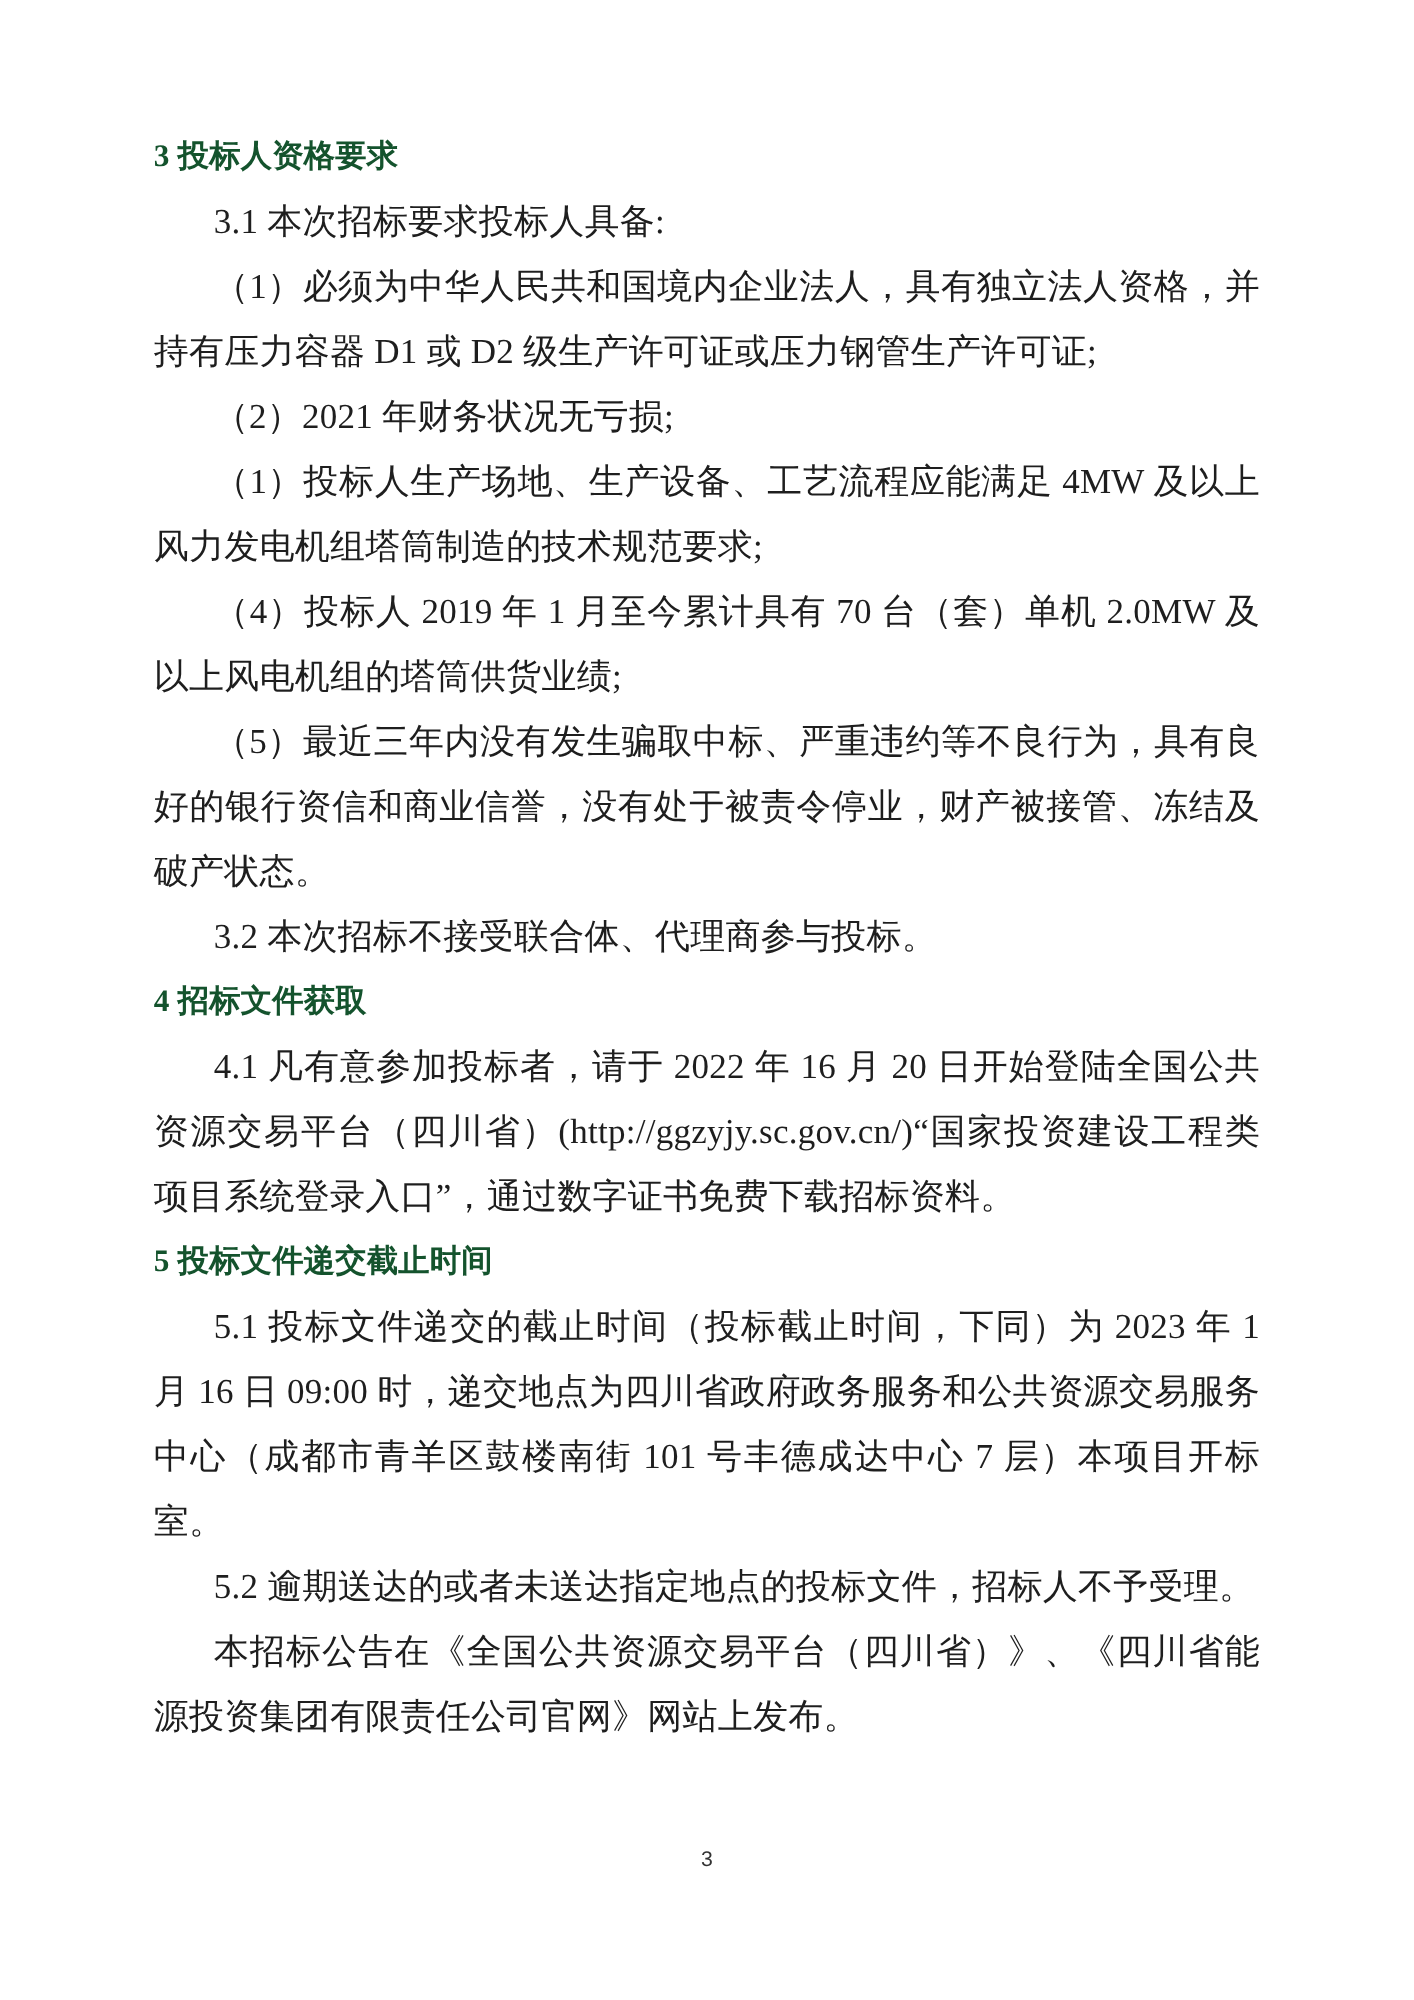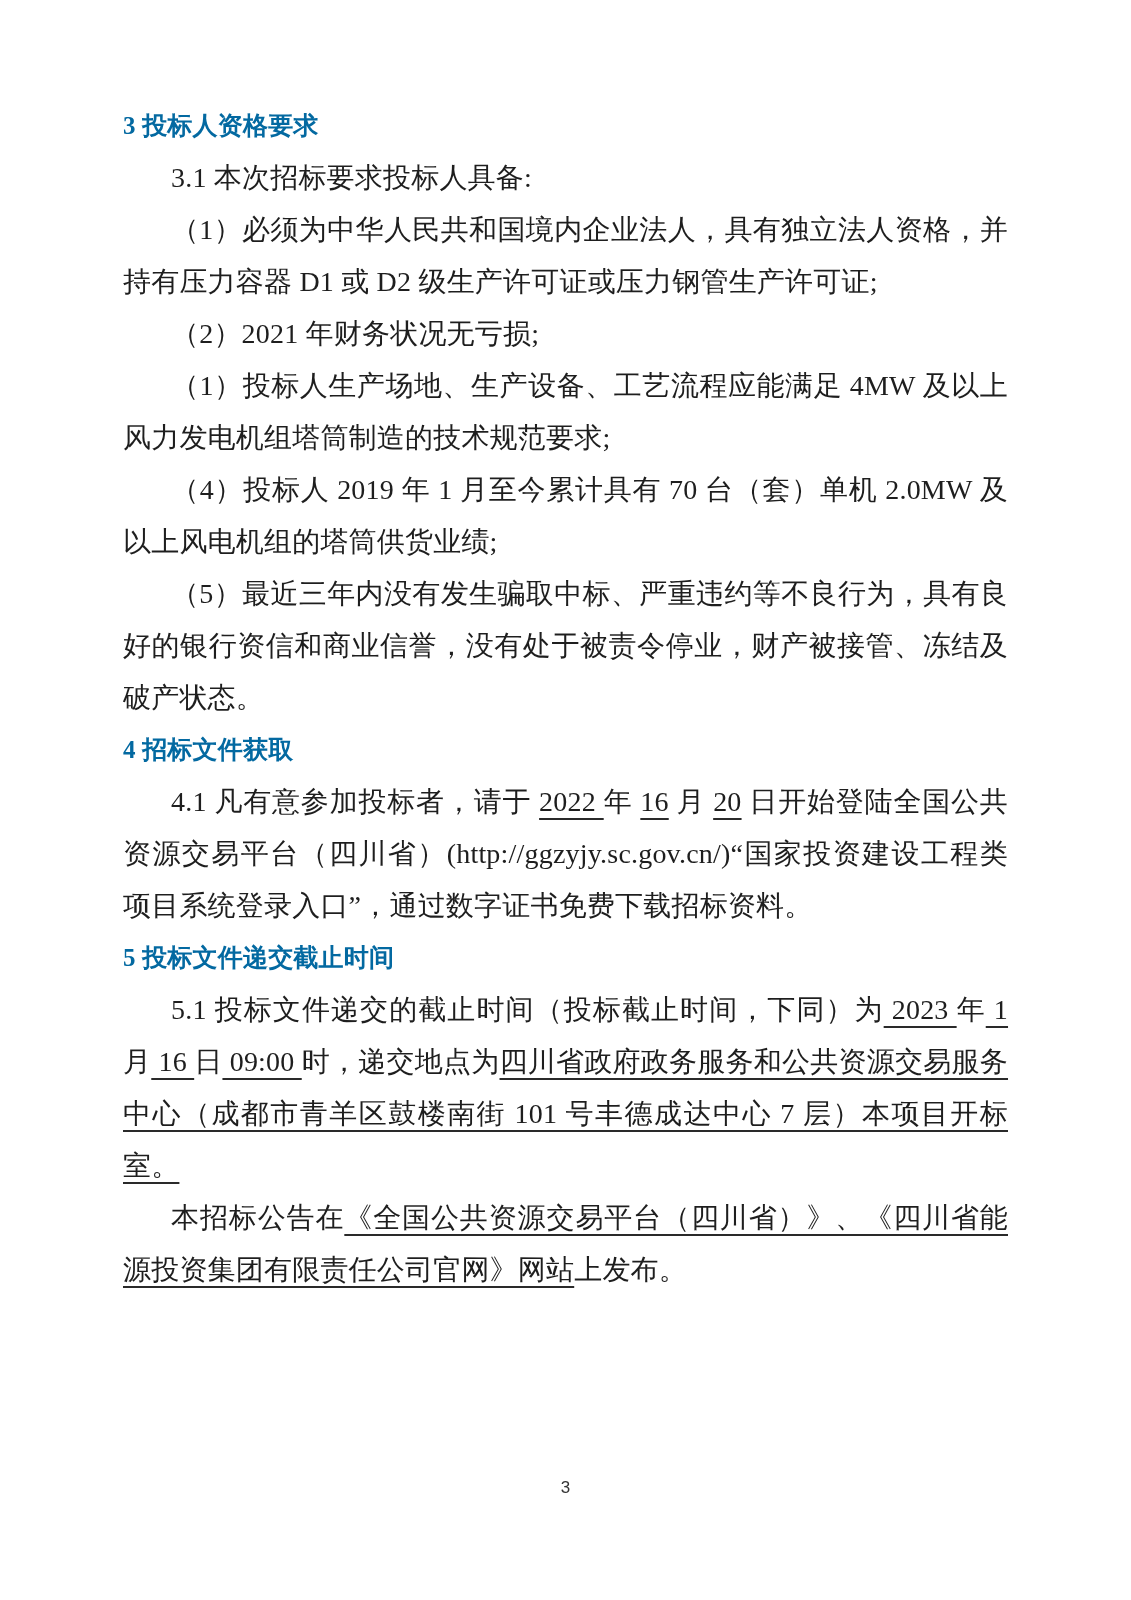--- a/index.html
+++ b/index.html
@@ -25,27 +25,26 @@
   .block {
     font-size: 28px;
     line-height: 52px;
     text-align: justify;
     text-indent: 48px;
     letter-spacing: 0.2px;
   }
   .block.heading {
     font-weight: bold;
     font-size: 25px;
-    color: #0369a1;
+    color: #14532d;
     text-indent: 0;
     text-align: left;
   }
   .run { white-space: normal; }
   .run.u {
-    text-decoration: underline;
     text-underline-offset: 7px;
     text-decoration-thickness: 1.6px;
     text-decoration-color: #2a2a2a;
     margin-top: 40px;
   }
   .page-footer {
     position: absolute;
     left: 0;
     top: 1478px;
     width: 100%;
@@ -60,22 +59,24 @@
 
 <div class="doc-page">
   <main class="doc-body" id="doc-body">
       <div class="block heading"><span class="run">3 投标人资格要求</span></div>
       <div class="block para"><span class="run">3.1 本次招标要求投标人具备:</span></div>
       <div class="block para"><span class="run">（1）必须为中华人民共和国境内企业法人，具有独立法人资格，并持有压力容器 D1 或 D2 级生产许可证或压力钢管生产许可证;</span></div>
       <div class="block para"><span class="run">（2）2021 年财务状况无亏损;</span></div>
       <div class="block para"><span class="run">（1）投标人生产场地、生产设备、工艺流程应能满足 4MW 及以上风力发电机组塔筒制造的技术规范要求;</span></div>
       <div class="block para"><span class="run">（4）投标人 2019 年 1 月至今累计具有 70 台（套）单机 2.0MW 及以上风电机组的塔筒供货业绩;</span></div>
       <div class="block para"><span class="run">（5）最近三年内没有发生骗取中标、严重违约等不良行为，具有良好的银行资信和商业信誉，没有处于被责令停业，财产被接管、冻结及破产状态。</span></div>
+      <div class="block para"><span class="run">3.2 本次招标不接受联合体、代理商参与投标。</span></div>
       <div class="block heading"><span class="run">4 招标文件获取</span></div>
       <div class="block para"><span class="run">4.1 凡有意参加投标者，请于 </span><span class="run u">2022 </span><span class="run">年 </span><span class="run u">16</span><span class="run"> 月 </span><span class="run u">20</span><span class="run"> 日开始登陆全国公共资源交易平台（四川省）(http://ggzyjy.sc.gov.cn/)“国家投资建设工程类项目系统登录入口”，通过数字证书免费下载招标资料。</span></div>
       <div class="block heading"><span class="run">5 投标文件递交截止时间</span></div>
       <div class="block para"><span class="run">5.1 投标文件递交的截止时间（投标截止时间，下同）为</span><span class="run u"> 2023 </span><span class="run">年</span><span class="run u"> 1 </span><span class="run">月</span><span class="run u"> 16 </span><span class="run">日</span><span class="run u"> 09:00 </span><span class="run">时，递交地点为</span><span class="run u">四川省政府政务服务和公共资源交易服务中心（成都市青羊区鼓楼南街 101 号丰德成达中心 7 层）本项目开标室。</span></div>
+      <div class="block para"><span class="run">5.2 逾期送达的或者未送达指定地点的投标文件，招标人不予受理。</span></div>
       <div class="block para"><span class="run">本招标公告在</span><span class="run u">《全国公共资源交易平台（四川省）》、《四川省能源投资集团有限责任公司官网》网站</span><span class="run">上发布。</span></div>
     </main>
   <div class="page-footer">
     <span>3</span>
   </div>
 </div>
 
 </body></html>

